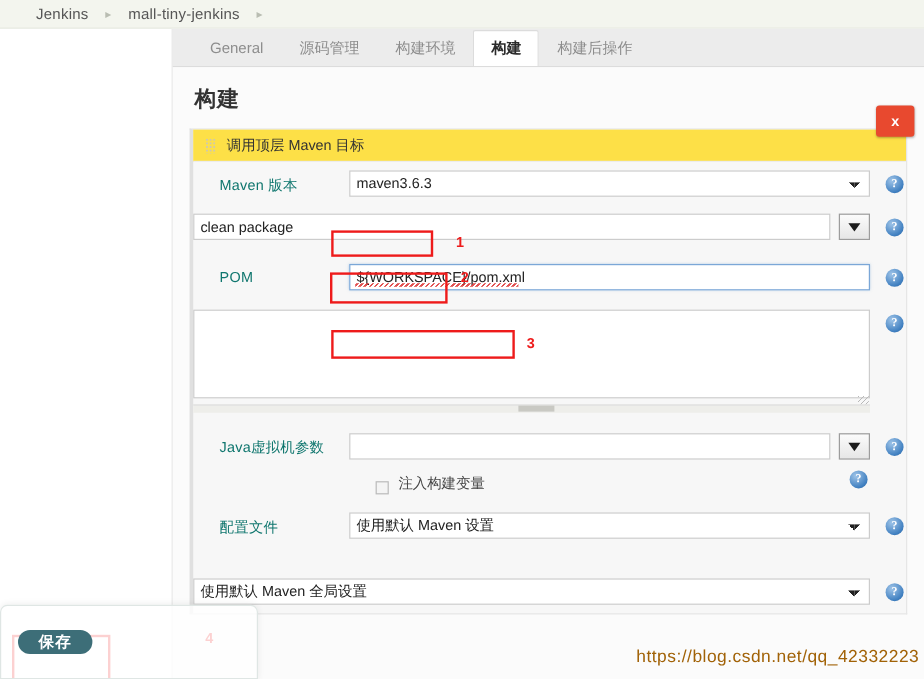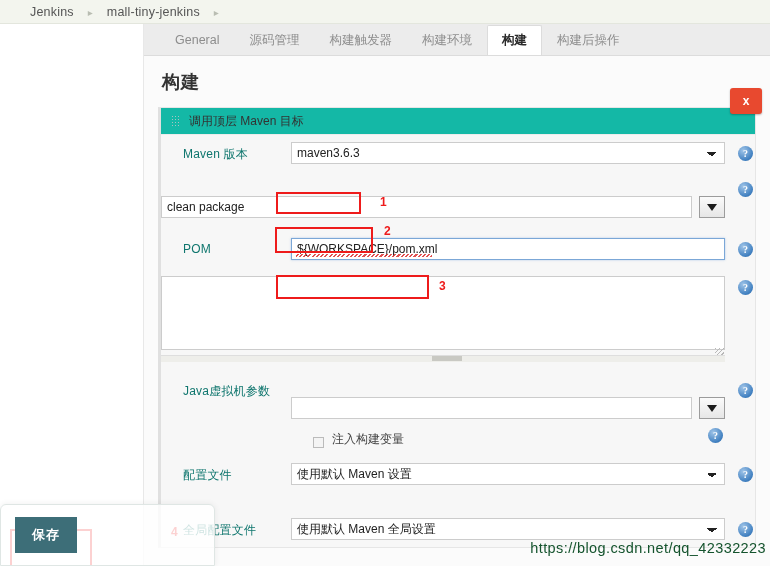--- a/index.html
+++ b/index.html
@@ -107,21 +107,21 @@
     background: #f7f7f7;
     border: 1px solid #e6e6e6;
     border-left: 3px solid #e0e0e0;
     box-sizing: border-box;
   }
   #builder-header {
     display: flex;
     align-items: center;
     height: 26px;
     padding-left: 10px;
-    background: #14b8a6;
+    background: #fde047;
     border-bottom: 1px solid #ececec;
   }
   #drag-handle {
     width: 9px; height: 13px;
     margin-right: 9px;
     background-image:
       radial-gradient(#c4c4c4 38%, transparent 40%);
     background-size: 3px 3px;
     opacity: .85;
   }
@@ -195,21 +195,21 @@
   }
   .misspelled {
     position: absolute;
     left: 5px; top: 16px;
     height: 3px;
     background-image: repeating-linear-gradient(
         -45deg, #d33 0 1.5px, transparent 1.5px 3px);
     opacity: .85;
   }
 
-  .combo-wrap { display: flex; align-items: flex-start; margin-top: 18px; }
+  .combo-wrap { display: flex; align-items: flex-start; }
   .combo-wrap input.txt { flex: 1; }
   .combo-btn {
     width: 26px; height: 22px;
     margin-left: 7px;
     border: 1px solid #9c9c9c;
     background: linear-gradient(#fbfbfb, #e6e6e6);
     display: flex;
     align-items: center;
     justify-content: center;
     cursor: pointer;
@@ -320,25 +320,25 @@
     border: 1px solid #dfe6e4;
     border-radius: 6px 6px 0 0;
     box-shadow: 0 0 6px rgba(0,0,0,.07);
     display: flex;
     align-items: center;
     padding-left: 14px;
     box-sizing: border-box;
     z-index: 50;
   }
   #save-button {
-    width: 62px; height: 36px;
+    width: 62px; height: 20px;
     background: #3d6e78;
     color: #fff;
     border: none;
-    border-radius: 0;
+    border-radius: 16px;
     font-size: 13px;
     font-weight: bold;
     font-family: "Liberation Sans", "DejaVu Sans", sans-serif;
     cursor: pointer;
     letter-spacing: 1px;
   }
   #apply-button {
     width: 62px; height: 32px;
     margin-left: 18px;
     background: #dbe9f5;
@@ -347,21 +347,21 @@
     border-radius: 4px;
     font-size: 13px;
     font-family: "Liberation Sans", "DejaVu Sans", sans-serif;
     cursor: pointer;
     letter-spacing: 1px;
   }
 
   #watermark {
     position: absolute;
     right: 4px; bottom: 10px;
-    color: #14532d;
+    color: #a16207;
     font-size: 14.5px;
     letter-spacing: .4px;
     z-index: 45;
     white-space: nowrap;
   }
 </style>
 </head>
 <body>
 
 <div id="breadcrumb-bar">
@@ -371,21 +371,20 @@
   <span class="crumb-sep">▸</span>
 </div>
 
 <div id="page-body">
 
   <div id="main-col">
 
     <div id="tab-bar">
       <div class="tab">General</div>
       <div class="tab">源码管理</div>
-      <div class="tab">构建触发器</div>
       <div class="tab">构建环境</div>
       <div class="tab active">构建</div>
       <div class="tab">构建后操作</div>
     </div>
 
     <div id="form-area">
 
       <div id="page-title">构建</div>
 
       <div id="builder-block">
@@ -461,21 +460,20 @@
           <div class="row-label">配置文件</div>
           <div class="row-field">
             <select class="sel">
               <option>使用默认 Maven 设置</option>
             </select>
             <span class="help-icon">?</span>
           </div>
         </div>
 
         <div class="row" style="padding-top:26px;">
-          <div class="row-label">全局配置文件</div>
           <div class="row-field">
             <select class="sel">
               <option>使用默认 Maven 全局设置</option>
             </select>
             <span class="help-icon">?</span>
           </div>
         </div>
 
       </div>
 

